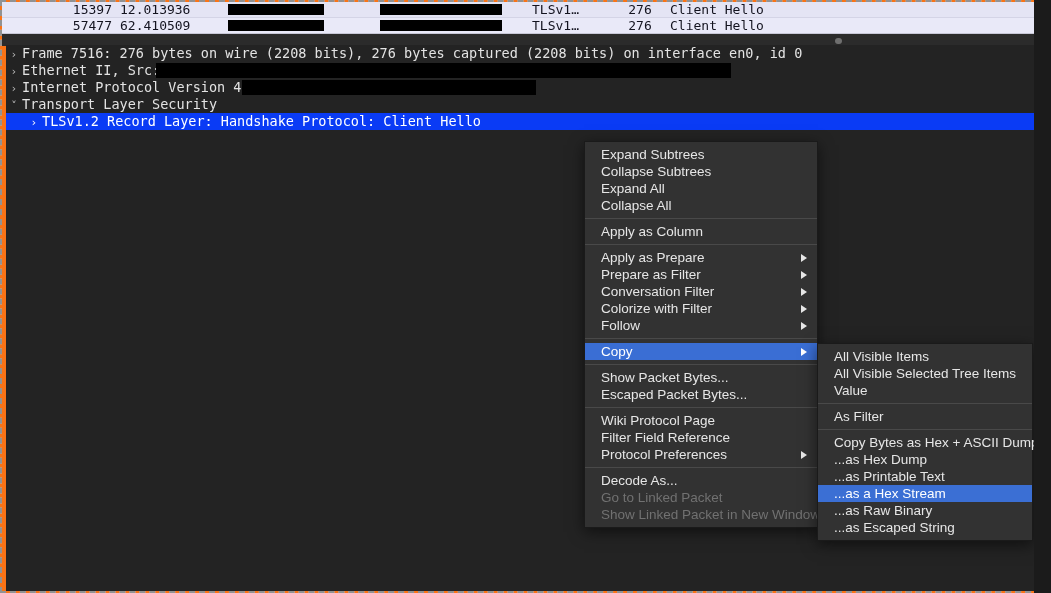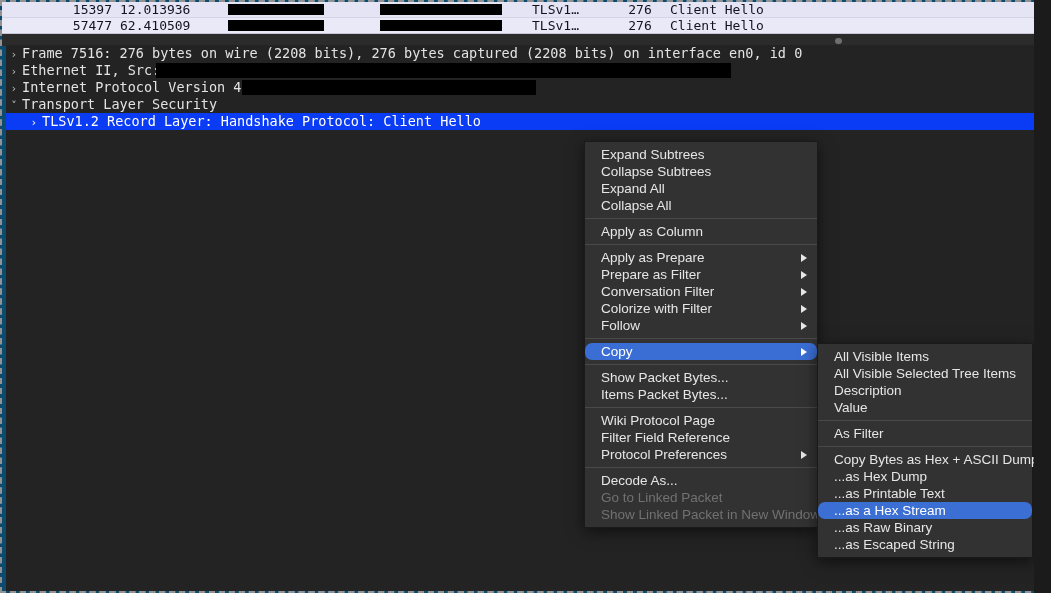--- a/index.html
+++ b/index.html
@@ -11,21 +11,21 @@
   body {
     font-family: "Liberation Sans", sans-serif;
     -webkit-font-smoothing: antialiased;
   }
 
   #screen {
     position: relative;
     width: 1034px;
     height: 593px;
     overflow: hidden;
-    background: #0c4a6e;
+    background: #f97316;
     box-sizing: border-box;
   }
 
   
   .marquee {
     position: absolute;
     left: 0; top: 0;
     width: 1051px;
     height: 593px;
     box-sizing: border-box;
@@ -164,21 +164,21 @@
   .mi {
     position: relative;
     height: 17px;
     line-height: 17px;
     padding: 0 12px 0 16px;
     color: #e6e6e6;
     white-space: nowrap;
     cursor: default;
   }
   .mi.disabled { color: #717171; }
-  .mi.selected { background: #3b6fd4; color: #ffffff; border-radius: 7px; }
+  .mi.selected { background: #3b6fd4; color: #ffffff; }
   #context-menu .mi.selected { background: #3a6ed4; }
   .mi .arrow {
     position: absolute;
     right: 10px;
     top: 50%;
     transform: translateY(-50%);
     width: 0; height: 0;
     border-left: 6px solid #e6e6e6;
     border-top: 4px solid transparent;
     border-bottom: 4px solid transparent;
@@ -223,35 +223,34 @@
       <div class="msep"></div>
       <div class="mi"><span>Apply as Prepare</span><span class="arrow"></span></div>
       <div class="mi"><span>Prepare as Filter</span><span class="arrow"></span></div>
       <div class="mi"><span>Conversation Filter</span><span class="arrow"></span></div>
       <div class="mi"><span>Colorize with Filter</span><span class="arrow"></span></div>
       <div class="mi"><span>Follow</span><span class="arrow"></span></div>
       <div class="msep"></div>
       <div class="mi selected"><span>Copy</span><span class="arrow"></span></div>
       <div class="msep"></div>
       <div class="mi"><span>Show Packet Bytes...</span></div>
-      <div class="mi"><span>Items Packet Bytes...</span></div>
+      <div class="mi"><span>Escaped Packet Bytes...</span></div>
       <div class="msep"></div>
       <div class="mi"><span>Wiki Protocol Page</span></div>
       <div class="mi"><span>Filter Field Reference</span></div>
       <div class="mi"><span>Protocol Preferences</span><span class="arrow"></span></div>
       <div class="msep"></div>
       <div class="mi"><span>Decode As...</span></div>
       <div class="mi disabled"><span>Go to Linked Packet</span></div>
       <div class="mi disabled"><span>Show Linked Packet in New Window</span></div>
     </div>
 
   <div class="menu" id="copy-submenu">
       <div class="mi"><span>All Visible Items</span></div>
       <div class="mi"><span>All Visible Selected Tree Items</span></div>
-      <div class="mi"><span>Description</span></div>
       <div class="mi"><span>Value</span></div>
       <div class="msep"></div>
       <div class="mi"><span>As Filter</span></div>
       <div class="msep"></div>
       <div class="mi"><span>Copy Bytes as Hex + ASCII Dump</span></div>
       <div class="mi"><span>...as Hex Dump</span></div>
       <div class="mi"><span>...as Printable Text</span></div>
       <div class="mi selected"><span>...as a Hex Stream</span></div>
       <div class="mi"><span>...as Raw Binary</span></div>
       <div class="mi"><span>...as Escaped String</span></div>

